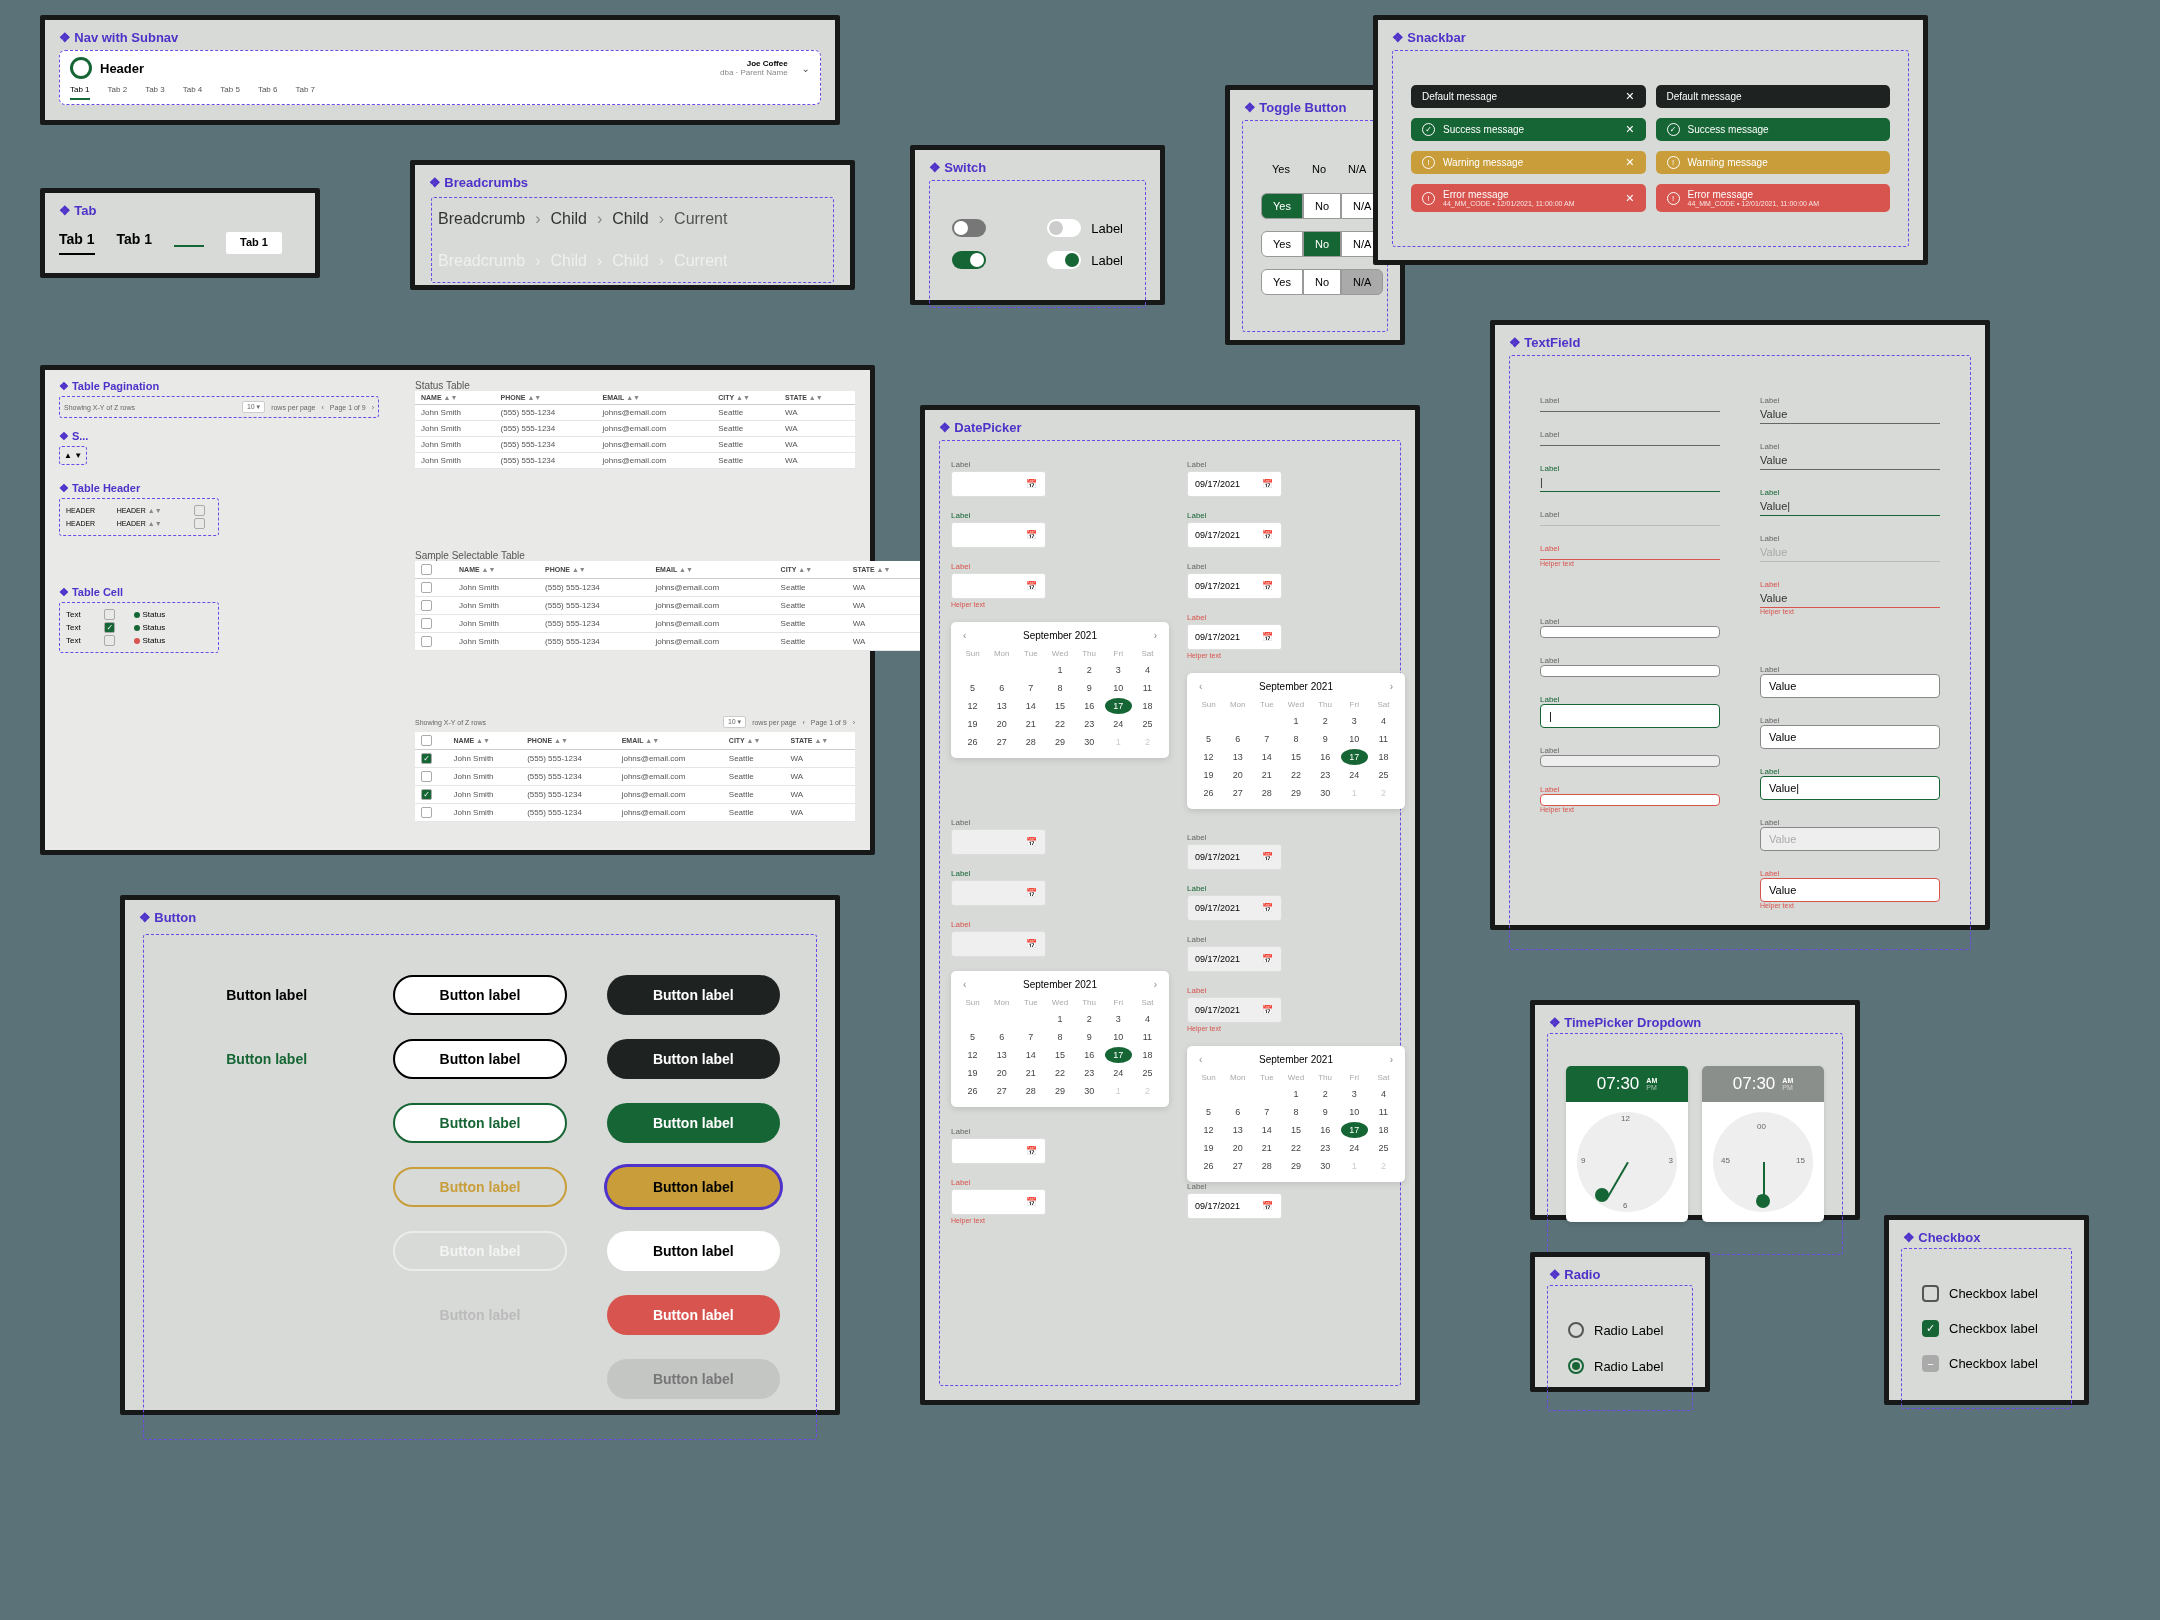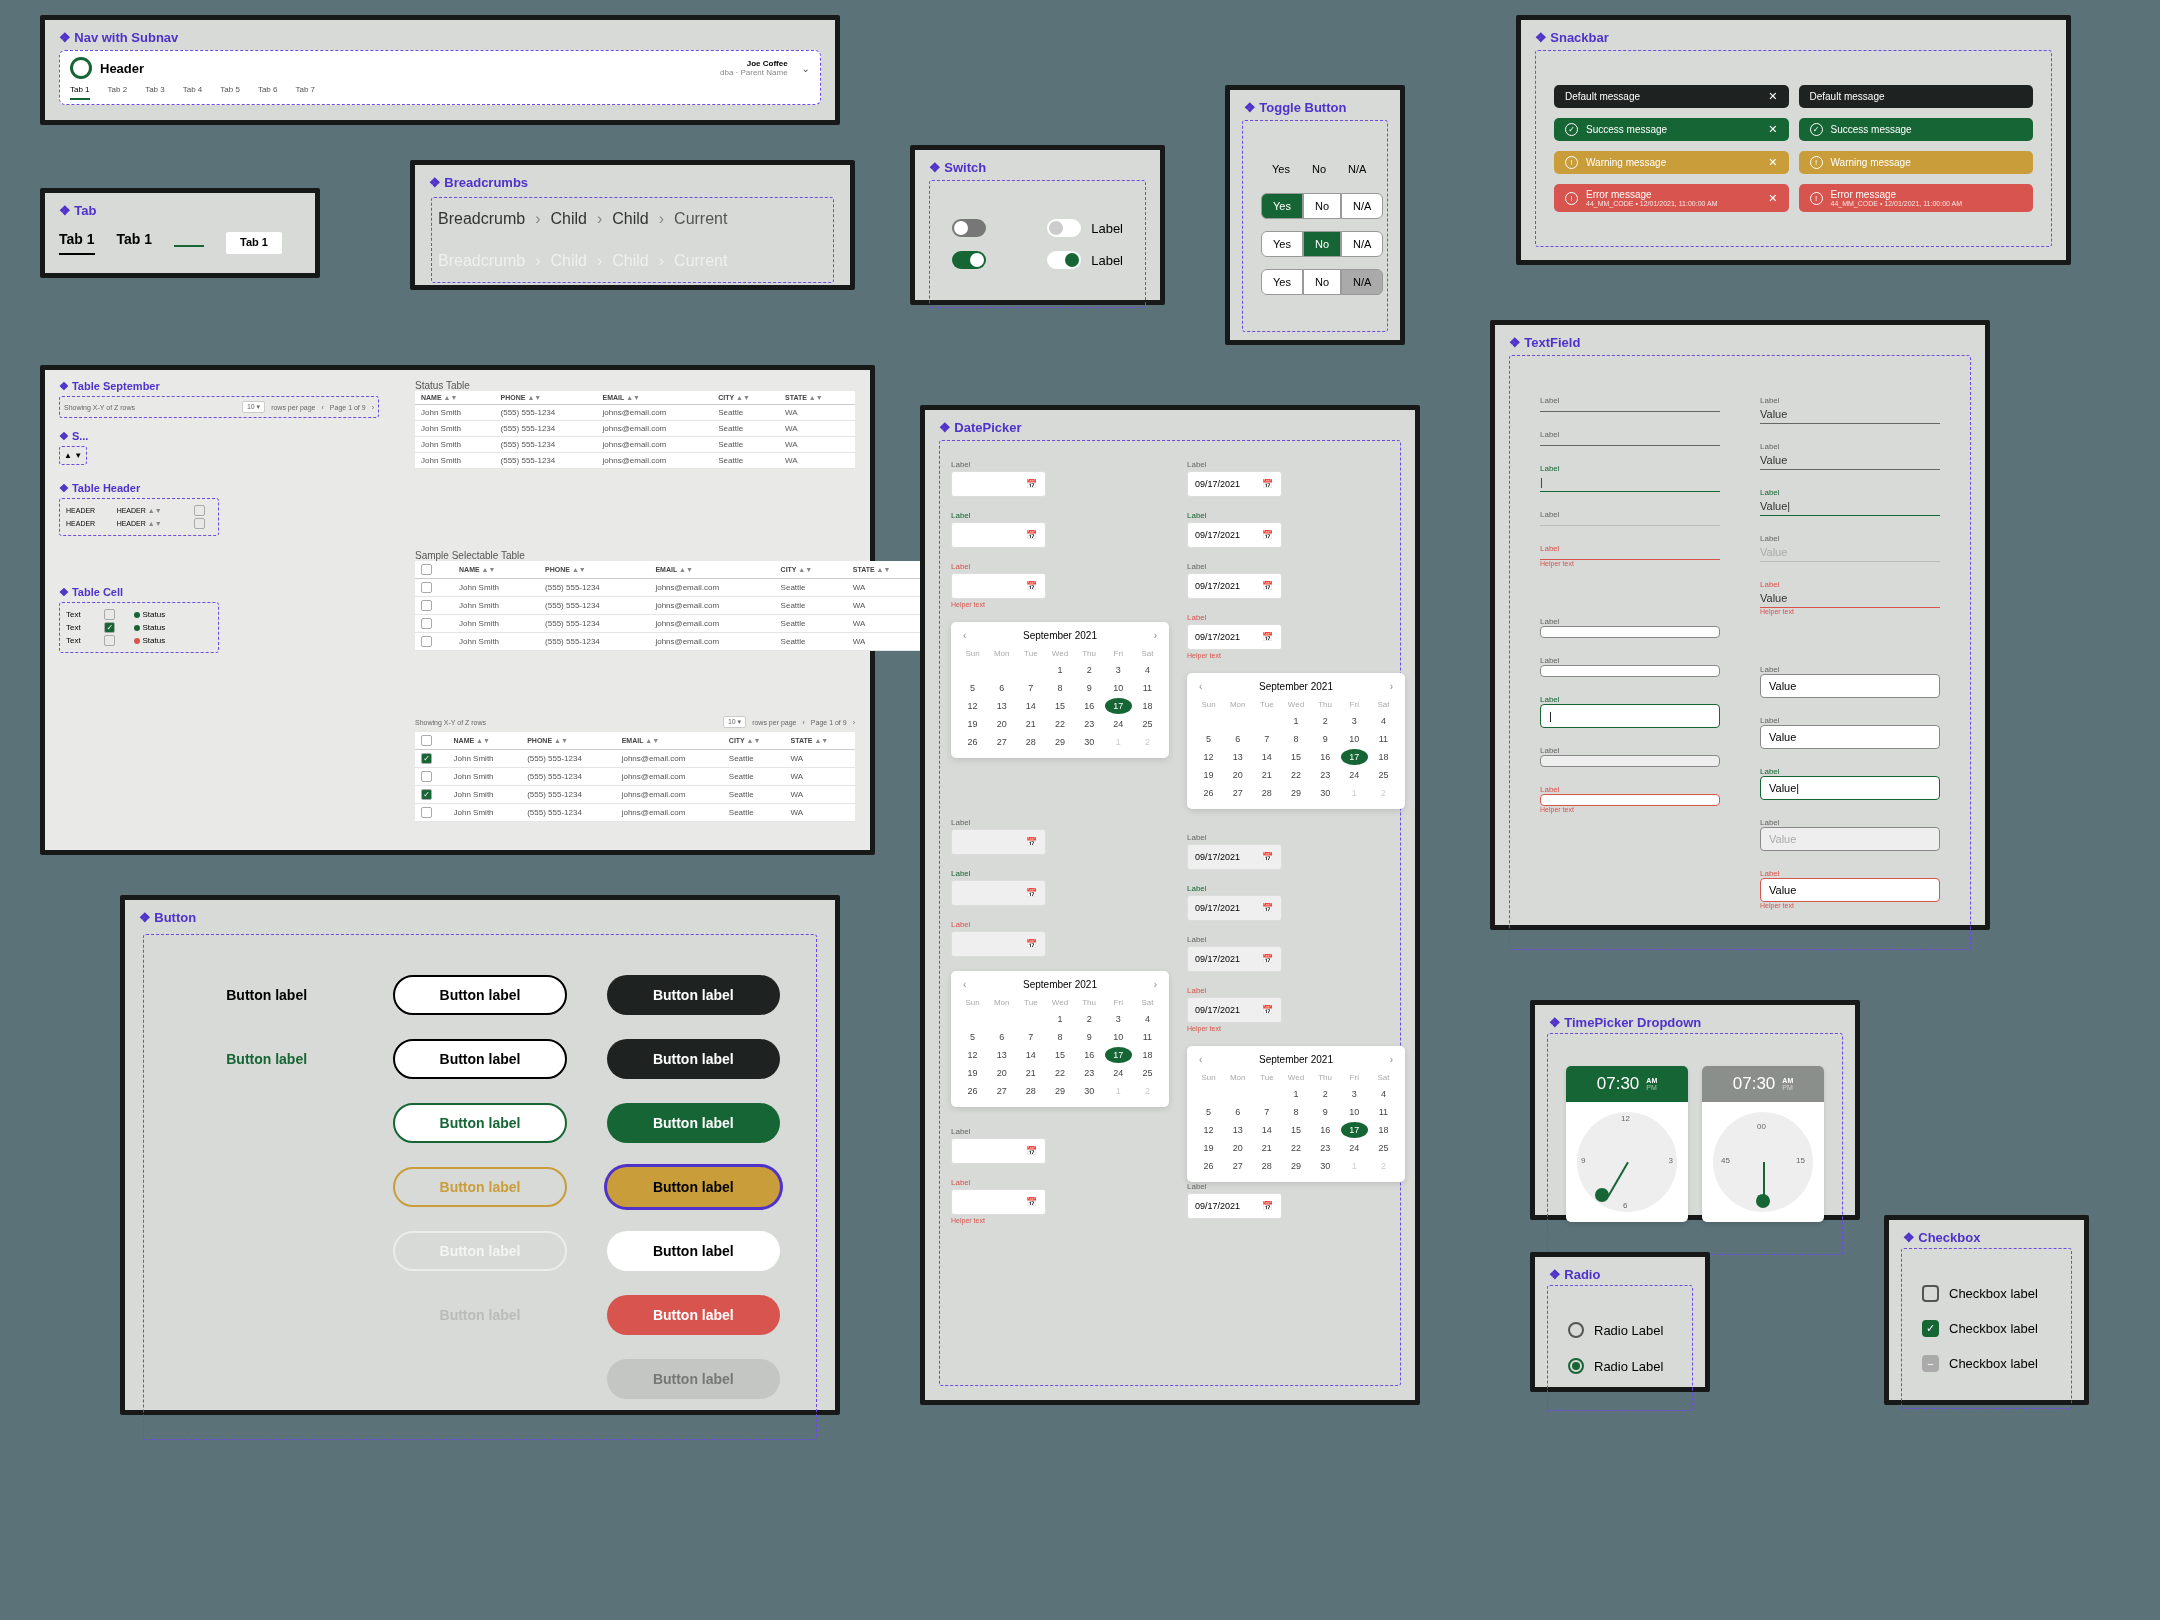--- a/index.html
+++ b/index.html
@@ -63,21 +63,21 @@
   .tg-wrap { padding: 36px 18px; display: flex; flex-direction: column; gap: 12px; }
   .tg-row { display: flex; }
   .tg-btn { border: 1px solid #999; background: #fff; font-size: 11px; padding: 6px 11px; }
   .tg-btn:first-child { border-radius: 6px 0 0 6px; }
   .tg-btn:last-child { border-radius: 0 6px 6px 0; }
   .tg-btn.sel { background: #166534; color: #fff; }
   .tg-btn.sel-gray { background: #aaa; }
   .tg-row.plain .tg-btn { border: none; background: transparent; }
   
   
-  #snack-card { top: 15px; left: 1516px; width: 555px; height: 250px; }
+  #snack-card { top: 15px; left: 1373px; width: 555px; height: 250px; }
   .snack-grid { display: grid; grid-template-columns: 1fr 1fr; gap: 10px; padding: 34px 18px; }
   .snack { display: flex; align-items: center; padding: 5px 11px; border-radius: 5px; color: #fff; font-size: 10px; gap: 8px; }
   .snack .si { width: 13px; height: 13px; border-radius: 50%; border: 1.5px solid #fff; display: flex; align-items: center; justify-content: center; font-size: 8px; flex-shrink: 0; }
   .snack .st { flex: 1; }
   .snack .sx { font-size: 11px; cursor: pointer; }
   .snack.default { background: #1e2322; }
   .snack.success { background: #166534; }
   .snack.warning { background: #c99e3a; }
   .snack.error { background: #d8544e; }
   .snack .sub { font-size: 7px; opacity: 0.85; }
@@ -336,21 +336,21 @@
         <span class="si">!</span>
         <span class="st">
           <div>Error message</div>
           <div class="sub">44_MM_CODE • 12/01/2021, 11:00:00 AM</div>
         </span>
       </div>
   </div>
 </div>
 
 <div class="card" id="table-card">
-  <div class="tbl-sub" style="top:10px;left:14px;">Table September</div>
+  <div class="tbl-sub" style="top:10px;left:14px;">Table Pagination</div>
   <div class="mini-box dashed-frame" style="top:26px;left:14px;width:320px;padding:4px;">
     <div class="pagination-row">
       <span>Showing X-Y of Z rows</span>
       <span style="margin-left:auto;border:1px solid #ccc;padding:1px 4px;border-radius:2px;background:#fff;"><span>10</span> ▾</span>
       <span>rows per page</span>
       <span>‹</span>
       <span>Page 1 of 9</span>
       <span>›</span>
     </div>
   </div>

